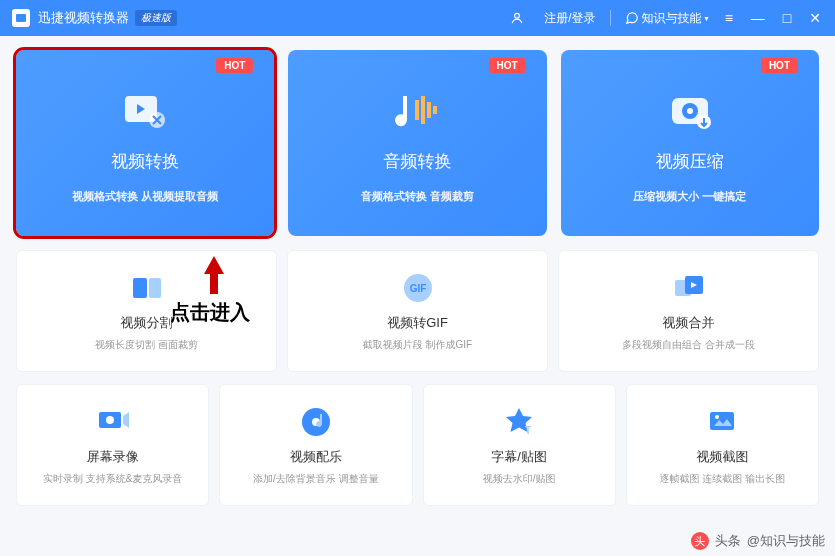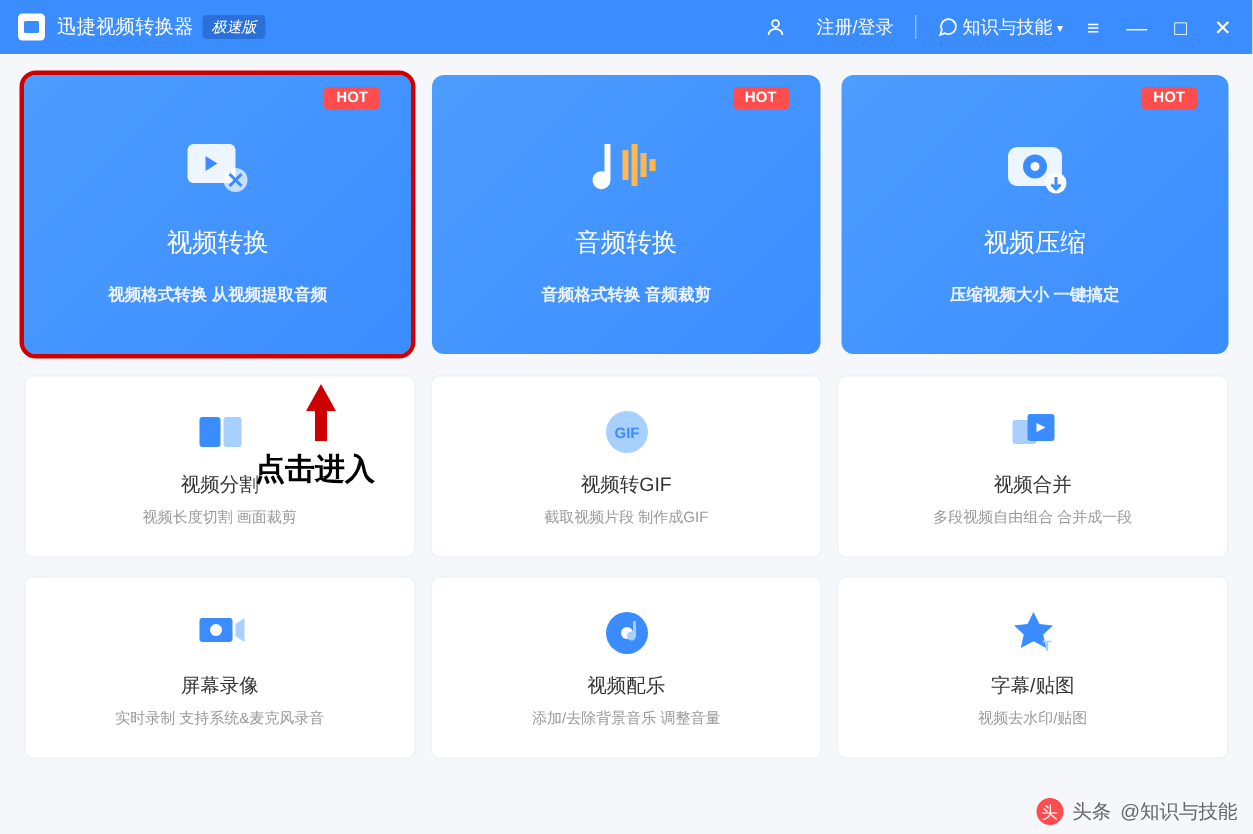--- a/index.html
+++ b/index.html
@@ -170,20 +170,31 @@
     <div class="small-card">
       <div class="small-icon">
           <svg width="36" height="36" viewBox="0 0 36 36">
             <path d="M18 4 l4 8 l9 1 l-6.5 6 l2 9 l-8.5 -4.5 l-8.5 4.5 l2 -9 l-6.5 -6 l9 -1 z" fill="#3b8cff"></path>
             <text x="24" y="30" font-size="10" font-weight="bold" fill="#a8d0ff">T</text>
           </svg>
         </div>
       <div class="small-title">字幕/贴图</div>
       <div class="small-desc">视频去水印/贴图</div>
     </div>
+    <div class="small-card">
+      <div class="small-icon">
+          <svg width="36" height="36" viewBox="0 0 36 36">
+            <rect x="6" y="8" width="24" height="18" rx="2" fill="#3b8cff"></rect>
+            <path d="M10 22 l5 -6 l4 4 l4 -5 l5 7 z" fill="#a8d0ff"></path>
+            <circle cx="13" cy="13" r="2" fill="#fff"></circle>
+          </svg>
+        </div>
+      <div class="small-title">视频截图</div>
+      <div class="small-desc">逐帧截图 连续截图 输出长图</div>
+    </div>
   </div>
 </div>
 
 <div class="annotation-arrow">
   <div class="arrow-shape"></div>
   <div class="arrow-stem"></div>
 </div>
 <div class="annotation-text">点击进入</div>
 
 <div class="watermark">

